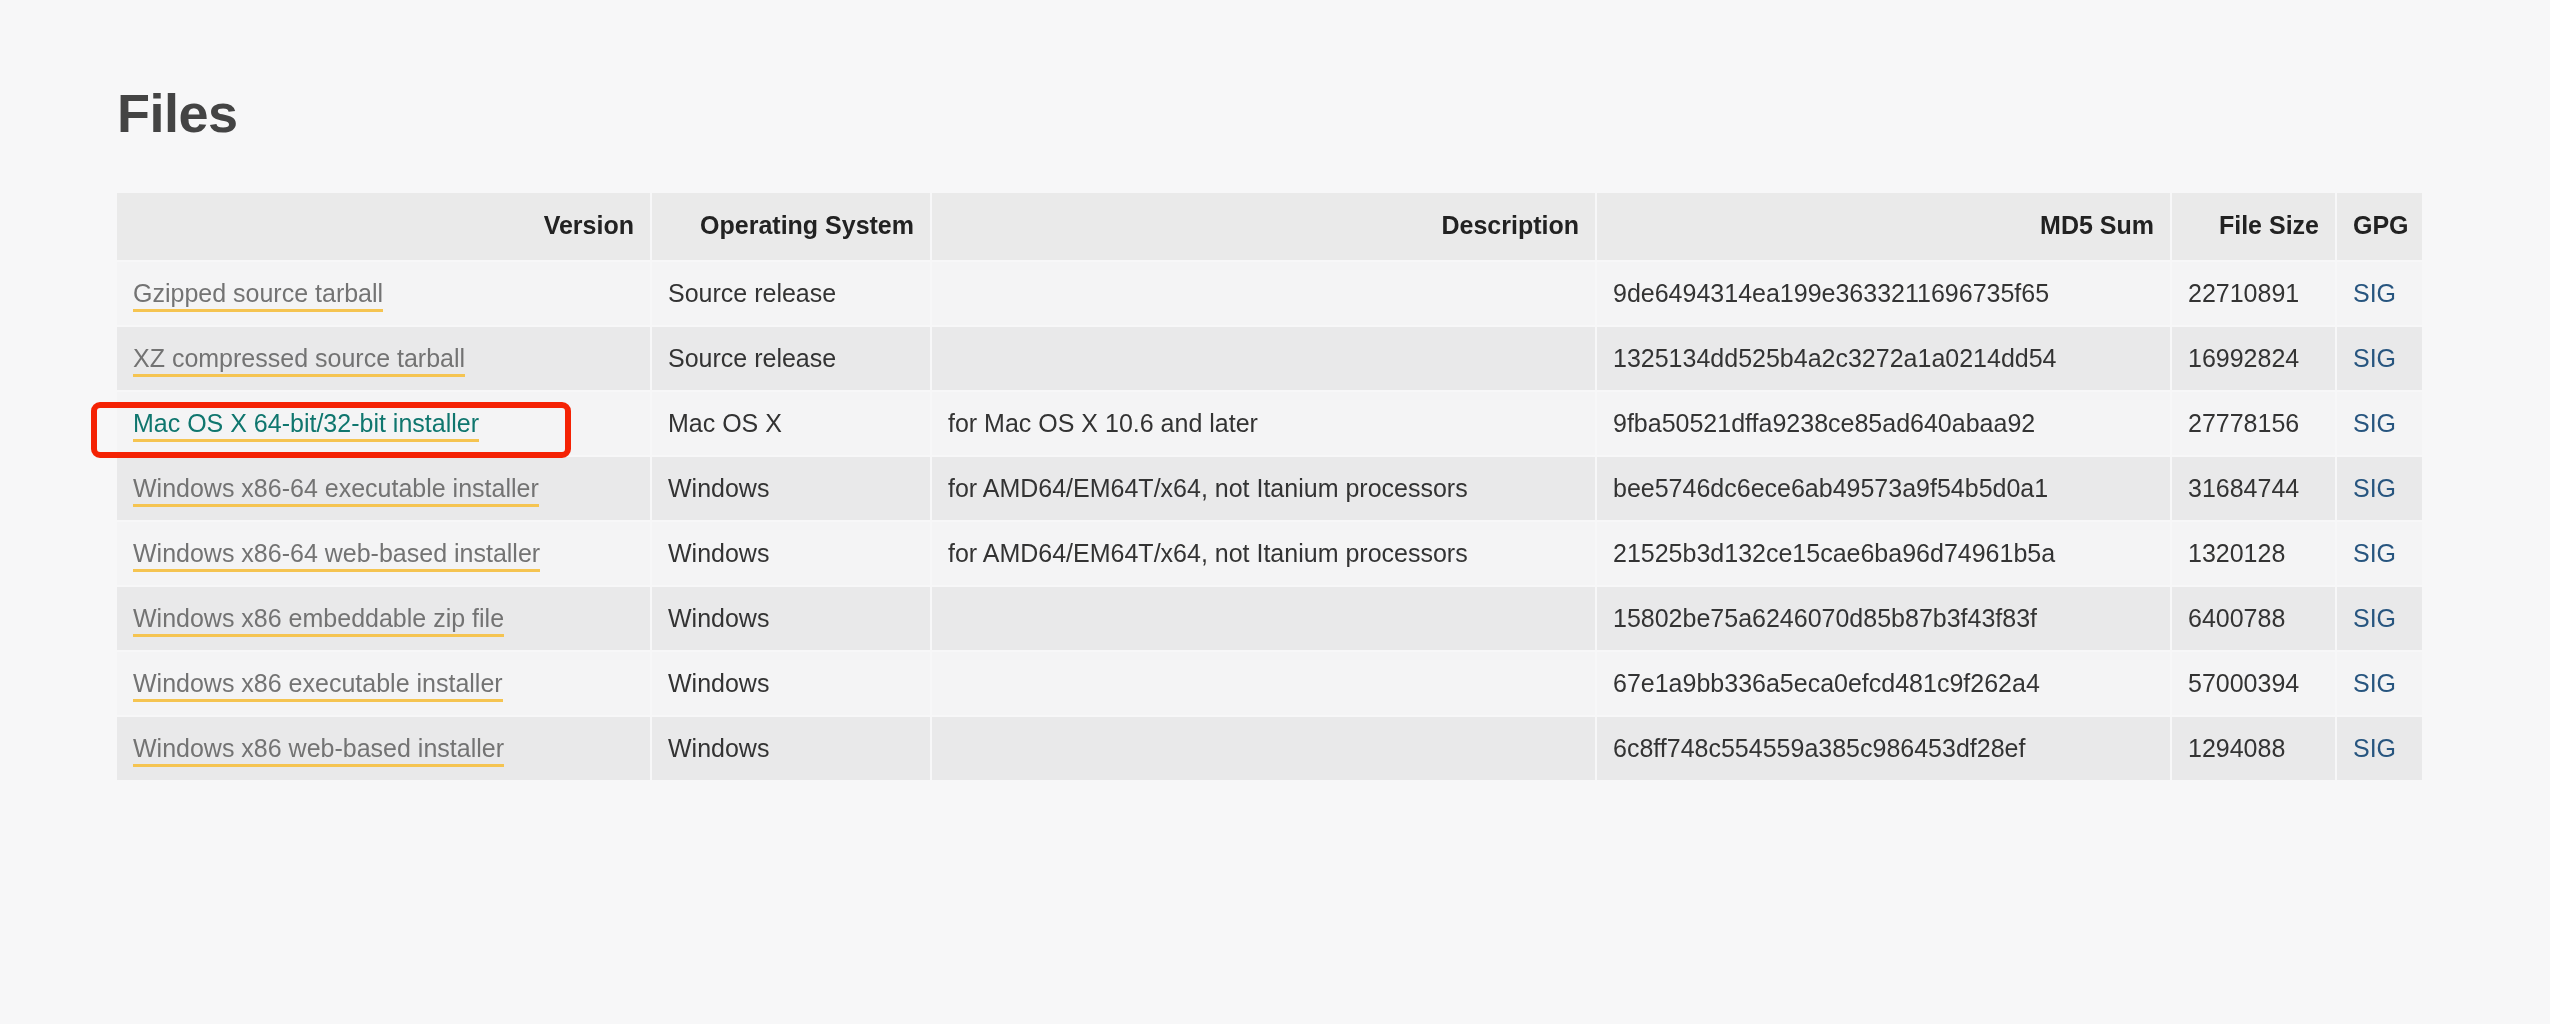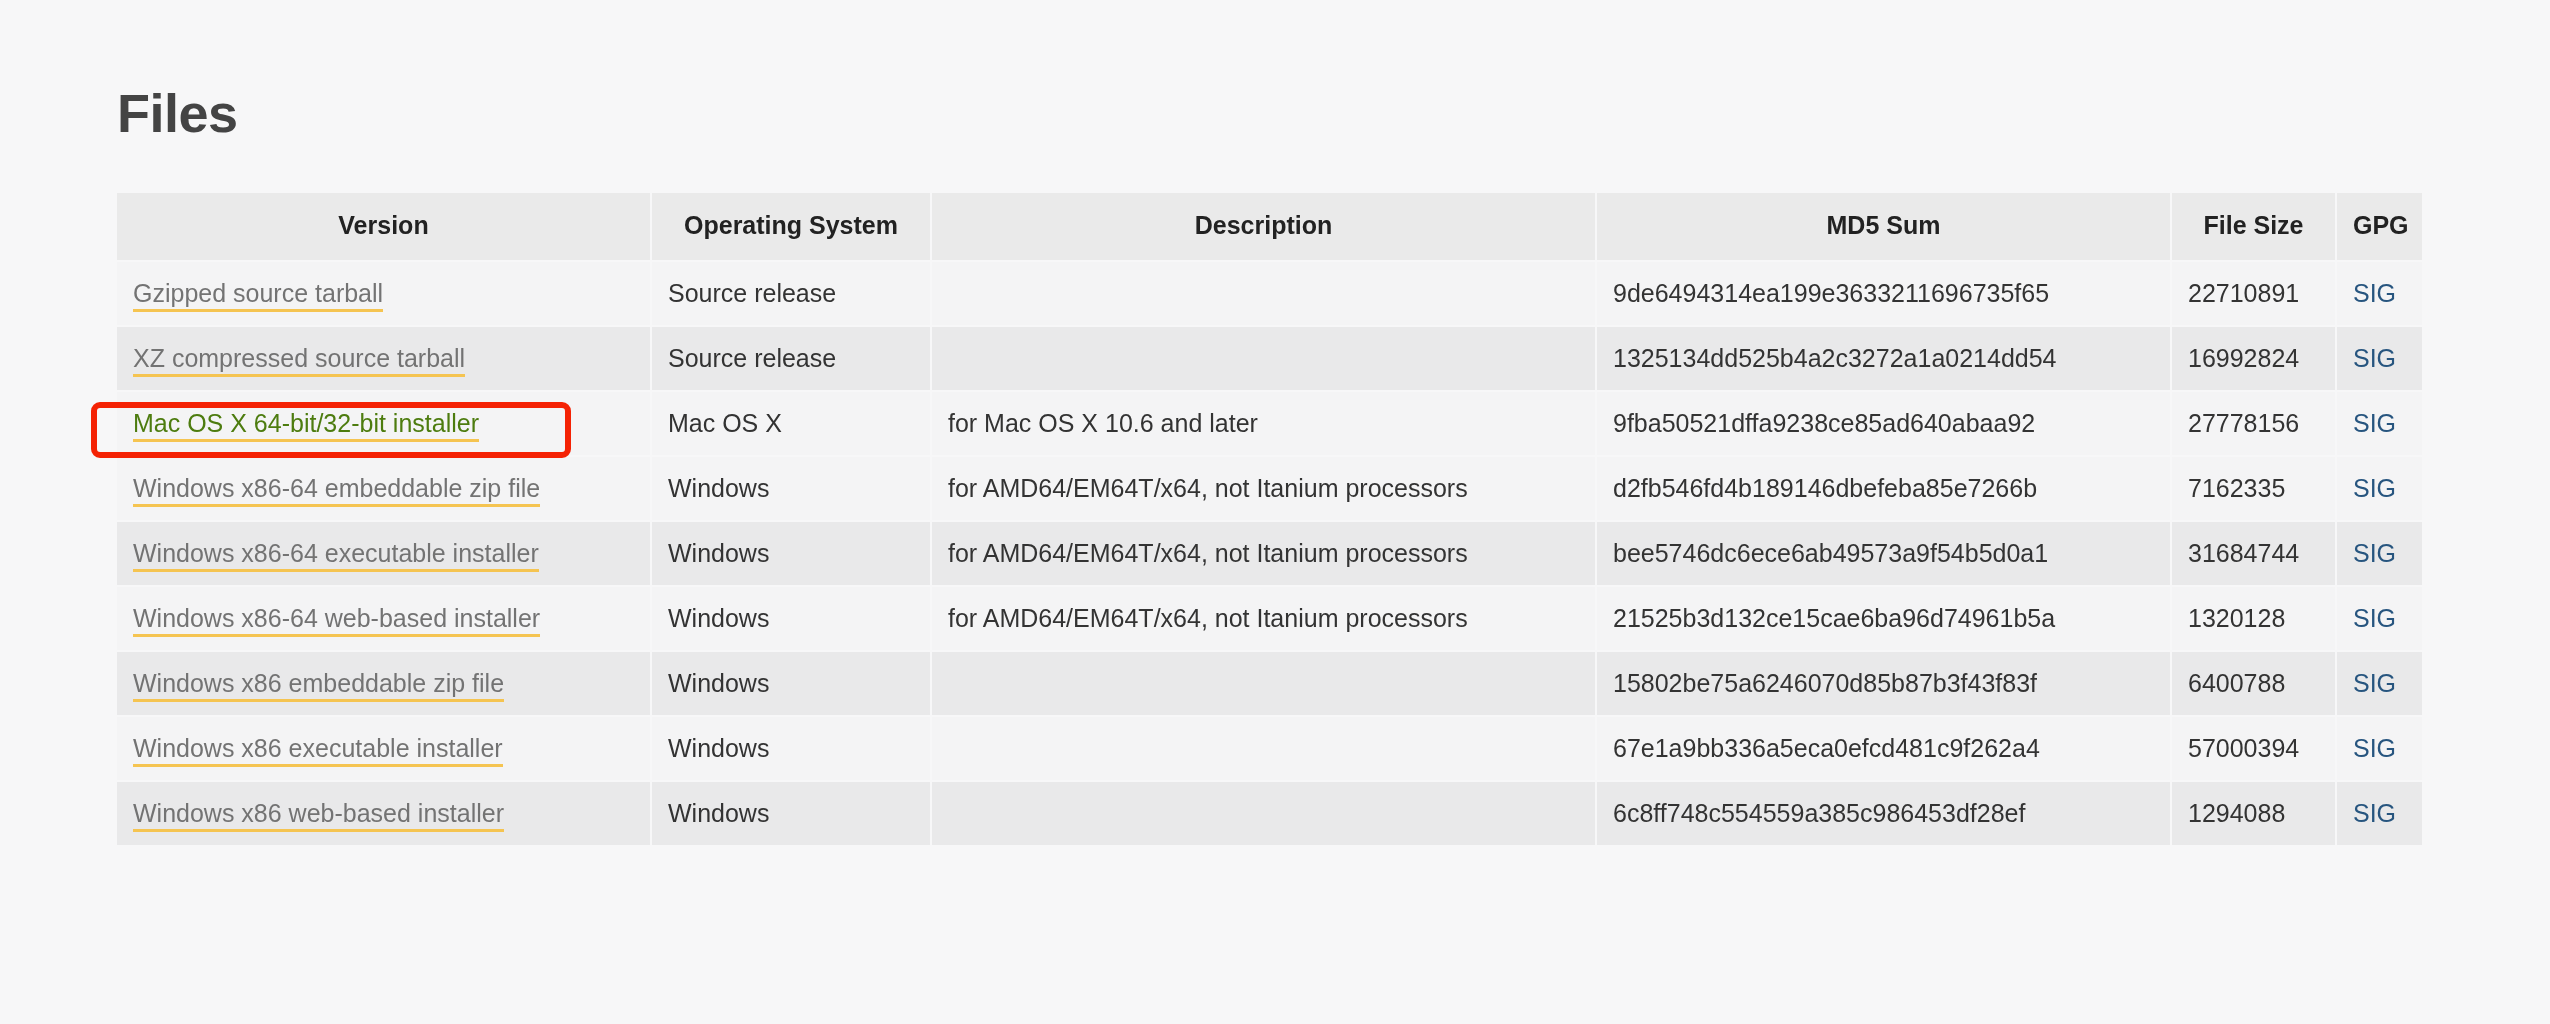--- a/index.html
+++ b/index.html
@@ -49,21 +49,21 @@
   table.files-table col.c-desc       { width: 665px; }
   table.files-table col.c-md5        { width: 575px; }
   table.files-table col.c-size       { width: 165px; }
   table.files-table col.c-gpg        { width: 85px; }
 
   table.files-table thead th {
     background: #eaeaea;
     color: #222222;
     font-weight: bold;
     font-size: 25px;
-    text-align: center;
+    text-align: right;
     padding: 18px 16px 20px 16px;
     border-right: 2px solid #f7f7f8;
     vertical-align: middle;
     white-space: nowrap;
     margin-top: 46px;
   }
   table.files-table thead th:last-child {
     border-right: none;
   }
   table.files-table tbody td {
@@ -84,21 +84,21 @@
   table.files-table tbody tr.even td { background: #e9e9ea; }
 
   a.file-link {
     color: #737373;
     text-decoration: none;
     border-bottom: 3px solid #f5c451;
     padding-bottom: 2px;
     cursor: pointer;
   }
   a.file-link.visited {
-    color: #4d7c0f;
+    color: #0f766e;
   }
   a.sig-link {
     color: #27557f;
     text-decoration: none;
     border-bottom: 6px solid #22c55e;
     padding-bottom: 18px;
     cursor: pointer;
   }
   .highlight-box {
     position: absolute;
@@ -158,28 +158,20 @@
             <td><a class="sig-link">SIG</a></td>
           </tr>
           <tr class="odd">
             <td><a class="file-link visited">Mac OS X 64-bit/32-bit installer</a></td>
             <td>Mac OS X</td>
             <td>for Mac OS X 10.6 and later</td>
             <td>9fba50521dffa9238ce85ad640abaa92</td>
             <td>27778156</td>
             <td><a class="sig-link">SIG</a></td>
           </tr>
-          <tr class="odd">
-            <td><a class="file-link">Windows x86-64 embeddable zip file</a></td>
-            <td>Windows</td>
-            <td>for AMD64/EM64T/x64, not Itanium processors</td>
-            <td>d2fb546fd4b189146dbefeba85e7266b</td>
-            <td>7162335</td>
-            <td><a class="sig-link">SIG</a></td>
-          </tr>
           <tr class="even">
             <td><a class="file-link">Windows x86-64 executable installer</a></td>
             <td>Windows</td>
             <td>for AMD64/EM64T/x64, not Itanium processors</td>
             <td>bee5746dc6ece6ab49573a9f54b5d0a1</td>
             <td>31684744</td>
             <td><a class="sig-link">SIG</a></td>
           </tr>
           <tr class="odd">
             <td><a class="file-link">Windows x86-64 web-based installer</a></td>

